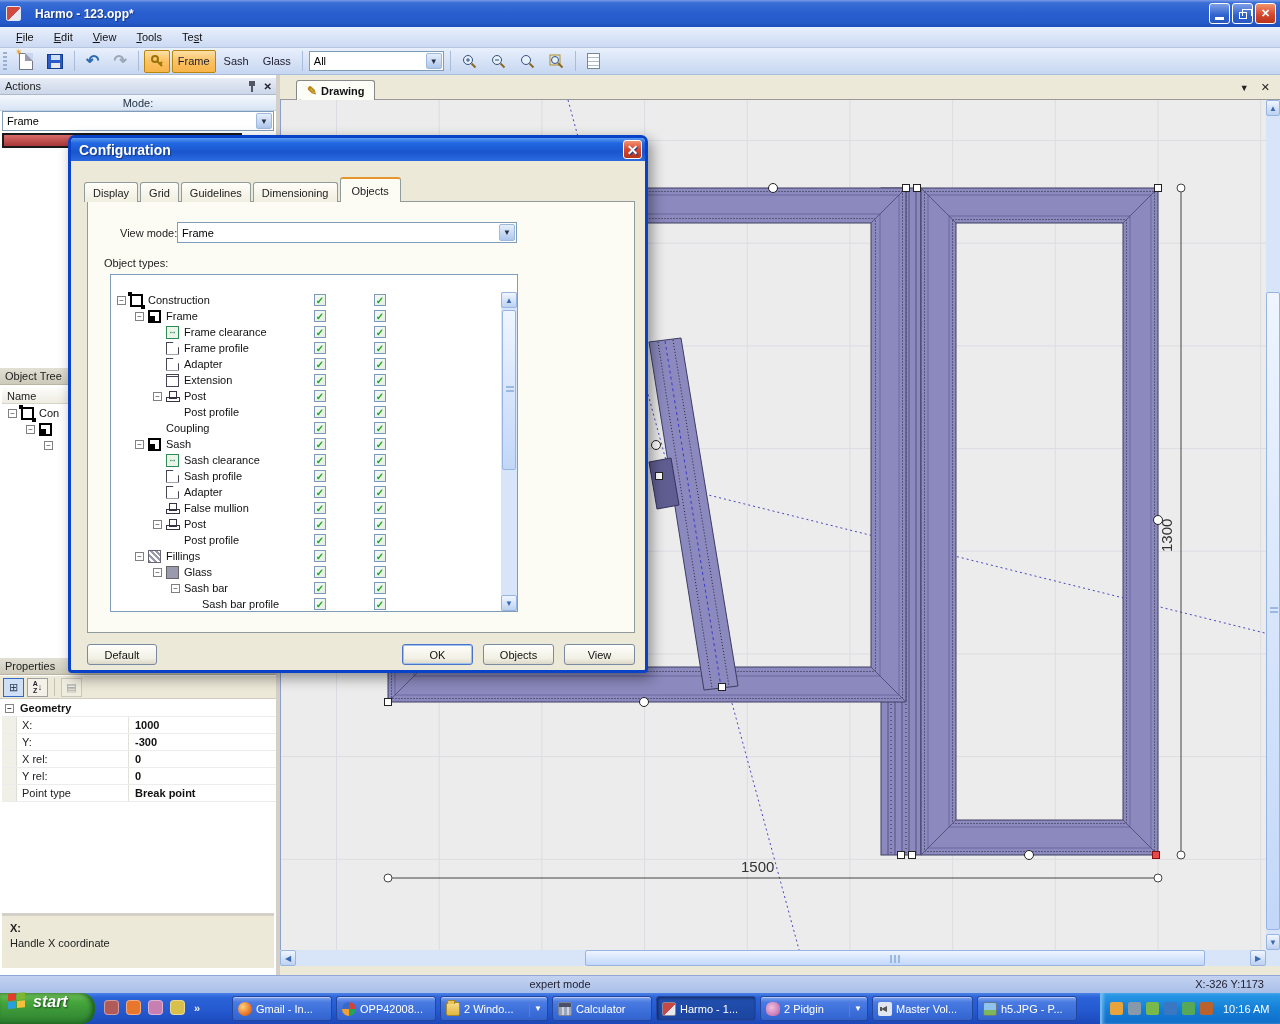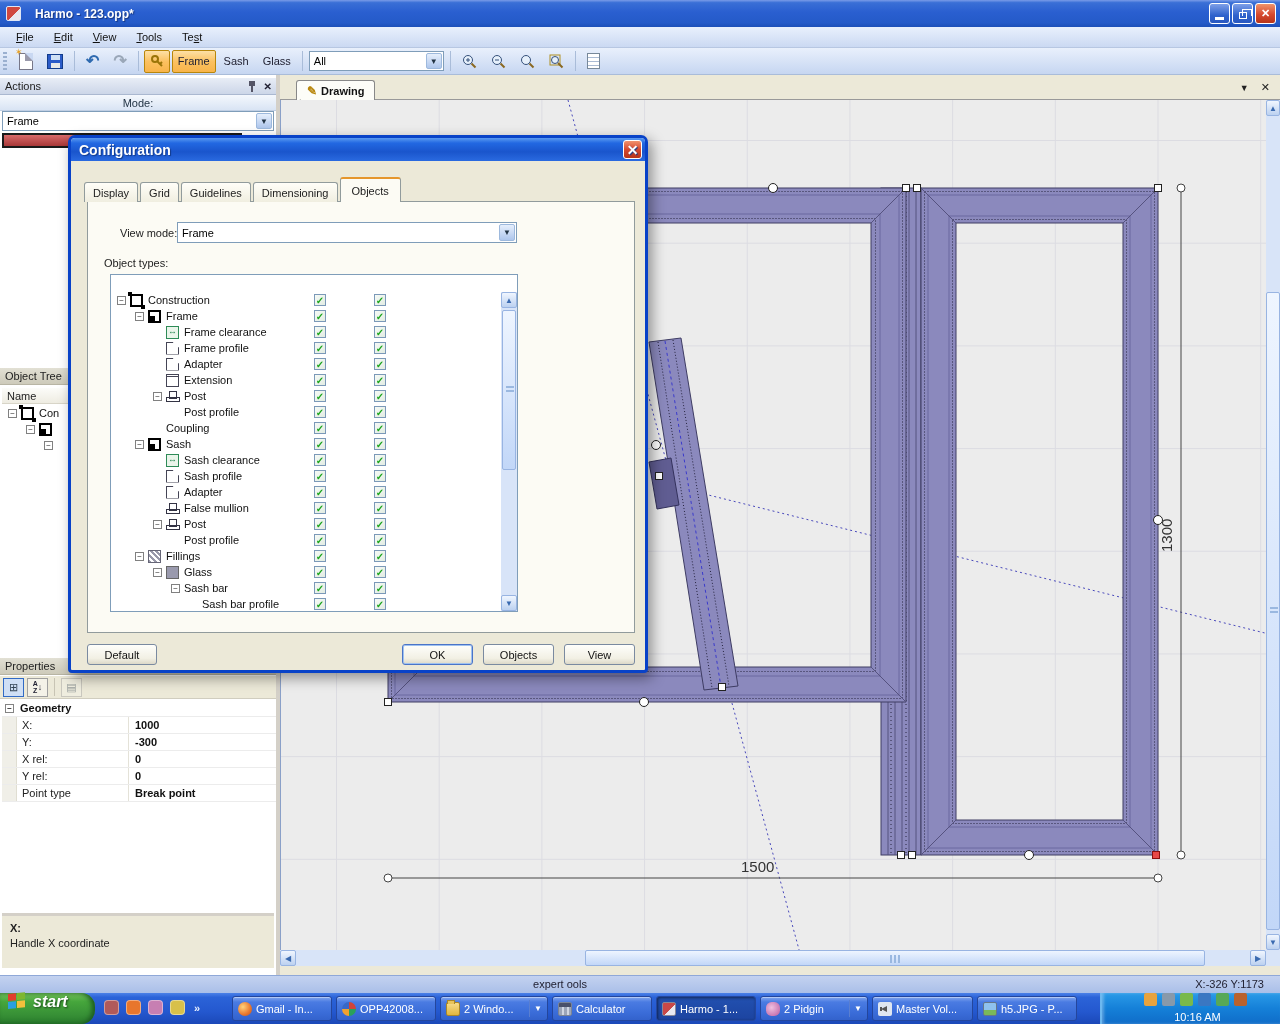--- a/index.html
+++ b/index.html
@@ -173,21 +173,21 @@
   .tkic-harmo { background:linear-gradient(135deg,#c84848 55%,#e8e8f0 55%); border:1px solid #889; }
   .tkic-pidgin { background:radial-gradient(circle at 40% 40%,#f0c0e0,#b85aa0); border-radius:40%; }
   .tkic-volume { background:#dfe6f0; position:relative; }
   .tkic-volume::before { content:""; position:absolute; left:3px; top:4px; border-top:3px solid transparent;
     border-bottom:3px solid transparent; border-right:6px solid #555; }
   .tkic-volume::after { content:""; position:absolute; left:2px; top:5px; width:2px; height:4px; background:#555; }
   .tkic-image { background:linear-gradient(180deg,#8fc2ee 55%,#7ab85a 55%); border:1px solid #678; }
   #tray { position:absolute; right:0; top:0; width:180px; height:31px;
     background:linear-gradient(180deg,#2a9ae8 0%,#1580d8 50%,#0f6cc8 100%); border-left:2px solid #6cb8f0;
     display:flex; align-items:center; padding-left:8px; gap:5px;
-    box-shadow:inset 2px 0 3px rgba(255,255,255,.3);flex-direction:column; }
+    box-shadow:inset 2px 0 3px rgba(255,255,255,.3); }
   .tricon { width:13px; height:13px; border-radius:2px; }
   #clock { color:#fff; margin-left:5px; }
   
   #dialog { position:absolute; left:68px; top:135px; width:580px; height:538px; background:#ece9d8;
     border:3px solid #0842c8; border-radius:7px 7px 4px 4px; box-shadow:4px 5px 14px rgba(0,0,0,.4); z-index:50; }
   #dlg-title { height:23px; background:linear-gradient(180deg,#5a9af0 0%,#2268e2 22%,#1a55cc 60%,#2a6ae0 100%);
     border-radius:4px 4px 0 0; display:flex; align-items:center; color:#fff; font-weight:bold; font-size:14px;
     padding-left:8px; text-shadow:1px 1px 1px #123a8a; position:relative; }
   #dlg-close { position:absolute; right:3px; top:2px; width:19px; height:19px;
     background:linear-gradient(180deg,#f0926e,#d6492f 50%,#b83418); border:1px solid #fff; border-radius:3px;
@@ -507,21 +507,21 @@
   <div class="sarrow" style="bottom:0;">▼</div>
 </div>
 <div class="sb-track" id="hscroll">
   <div class="sarrow" style="left:0; width:16px;">◀</div>
   <div class="sthumb h" style="left:305px; width:620px;"></div>
   <div class="sarrow" style="right:0; width:16px;">▶</div>
 </div>
 <div class="sb-track" id="scorner"></div>
 
 <div id="statusbar">
-  <span id="status-mode">expert ools</span>
+  <span id="status-mode">expert mode</span>
   <span id="status-coords">X:-326 Y:1173</span>
 </div>
 
 <div id="taskbar">
   <div id="startbtn">
     <span class="winflag">
       <span class="f1"></span>
         <span class="f2"></span>
         <span class="f3"></span>
         <span class="f4"></span>

